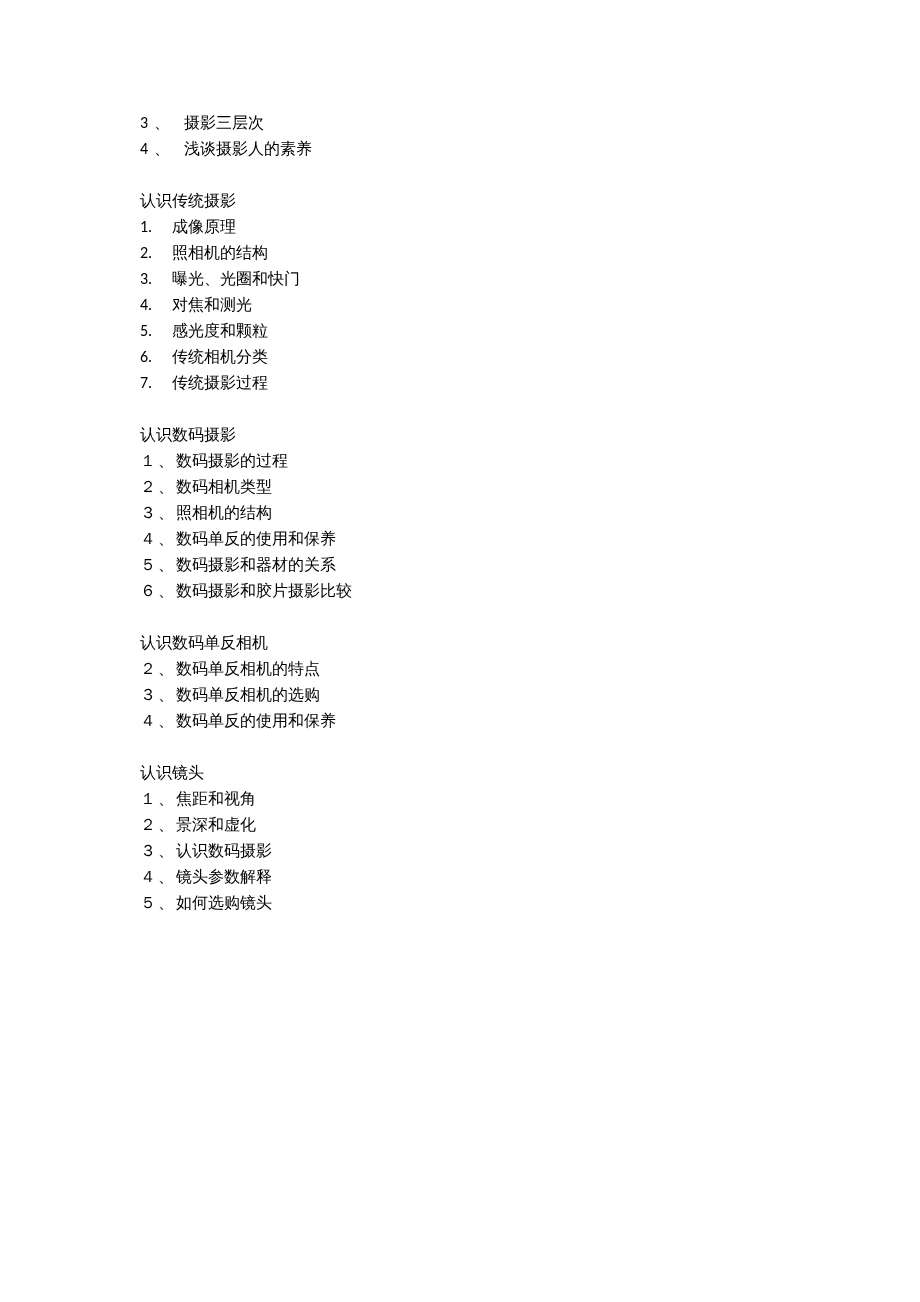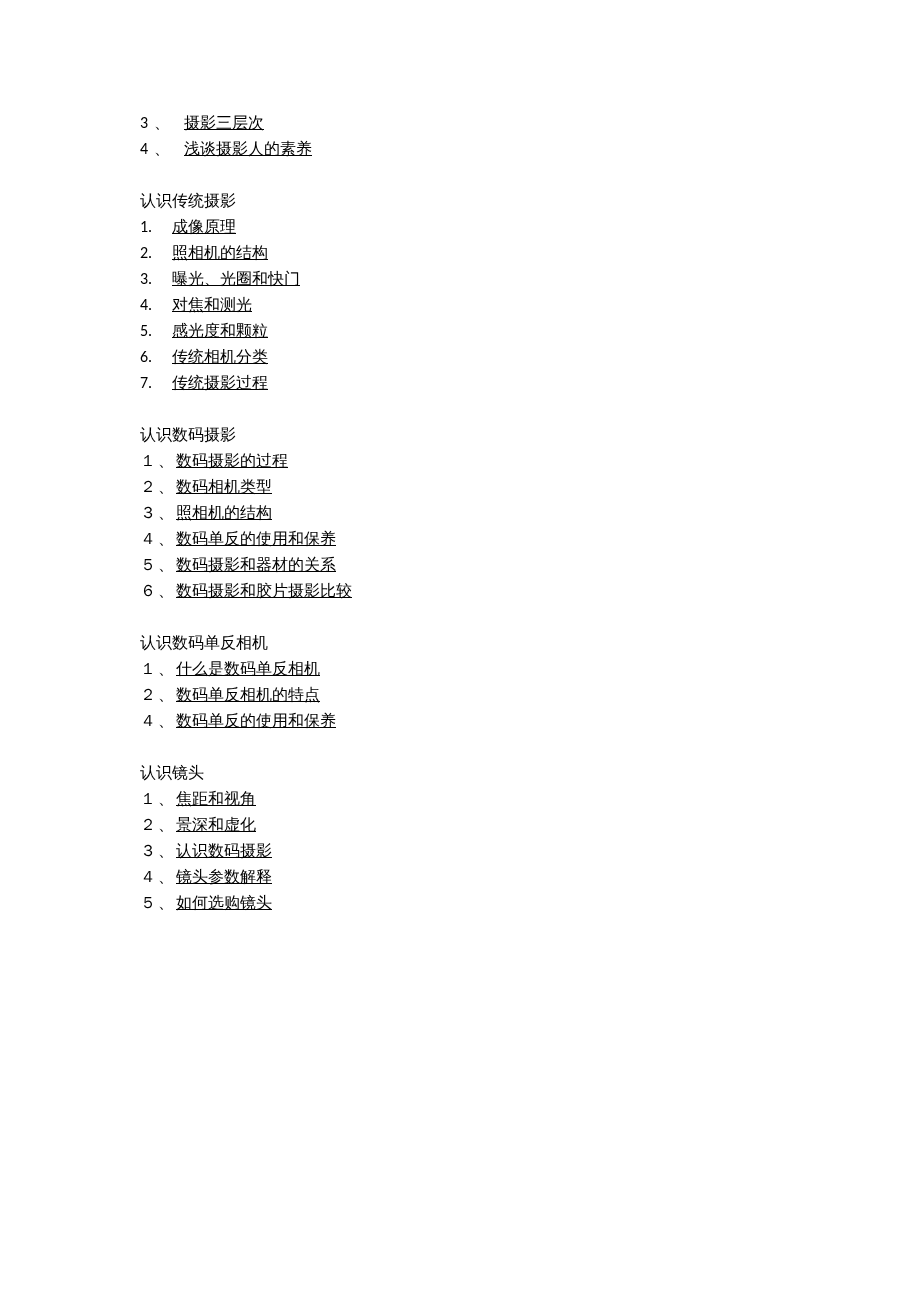--- a/index.html
+++ b/index.html
@@ -27,21 +27,20 @@
       line-height: 26px;
     }
     .num {
       display: inline-block;
     }
     .sep {
       display: inline-block;
     }
     .txt {
       display: inline-block;
-      text-decoration: underline;
     }
     .style-a .num {
       font-family: Calibri, Arial, sans-serif;
       min-width: 12px;
     }
     .style-a .sep {
       margin-left: 2px;
       margin-right: 14px;
     }
     .style-b .num {
@@ -82,22 +81,22 @@
       <div class="heading">认识数码摄影</div>
       <div class="item"><span class="num">１</span><span class="sep">、</span><span class="txt">数码摄影的过程</span></div>
       <div class="item"><span class="num">２</span><span class="sep">、</span><span class="txt">数码相机类型</span></div>
       <div class="item"><span class="num">３</span><span class="sep">、</span><span class="txt">照相机的结构</span></div>
       <div class="item"><span class="num">４</span><span class="sep">、</span><span class="txt">数码单反的使用和保养</span></div>
       <div class="item"><span class="num">５</span><span class="sep">、</span><span class="txt">数码摄影和器材的关系</span></div>
       <div class="item"><span class="num">６</span><span class="sep">、</span><span class="txt">数码摄影和胶片摄影比较</span></div>
     </div>
     <div class="section style-c">
       <div class="heading">认识数码单反相机</div>
-      <div class="item"><span class="num">１</span><span class="sep">、</span><span class="txt">什么是数码单反相机</span></div>
       <div class="item"><span class="num">２</span><span class="sep">、</span><span class="txt">数码单反相机的特点</span></div>
+      <div class="item"><span class="num">３</span><span class="sep">、</span><span class="txt">数码单反相机的选购</span></div>
       <div class="item"><span class="num">４</span><span class="sep">、</span><span class="txt">数码单反的使用和保养</span></div>
     </div>
     <div class="section style-c">
       <div class="heading">认识镜头</div>
       <div class="item"><span class="num">１</span><span class="sep">、</span><span class="txt">焦距和视角</span></div>
       <div class="item"><span class="num">２</span><span class="sep">、</span><span class="txt">景深和虚化</span></div>
       <div class="item"><span class="num">３</span><span class="sep">、</span><span class="txt">认识数码摄影</span></div>
       <div class="item"><span class="num">４</span><span class="sep">、</span><span class="txt">镜头参数解释</span></div>
       <div class="item"><span class="num">５</span><span class="sep">、</span><span class="txt">如何选购镜头</span></div>
     </div>

